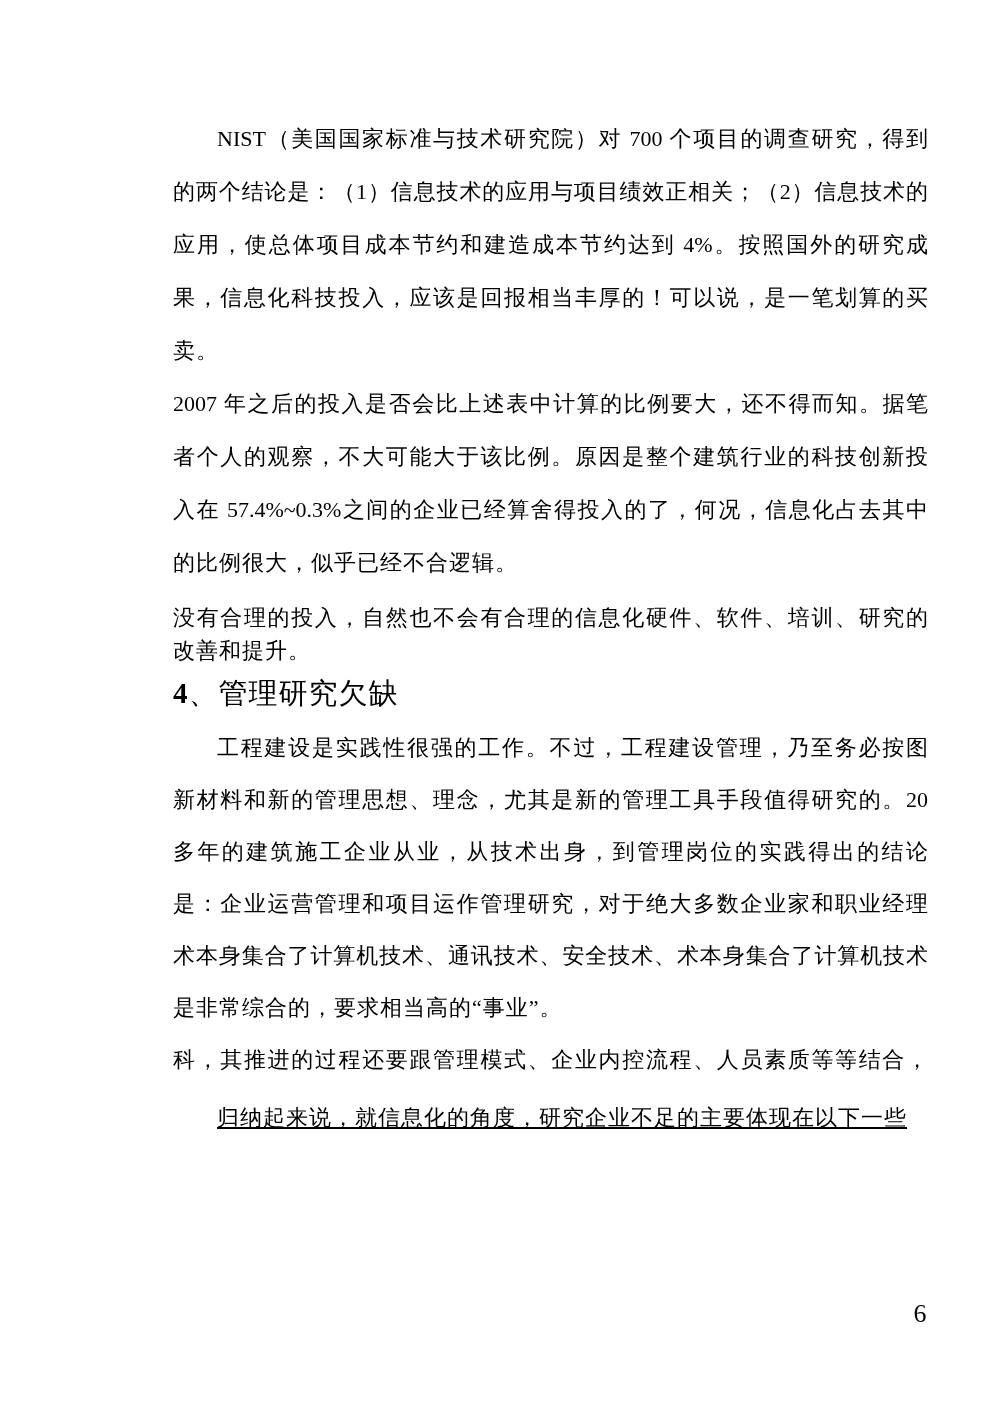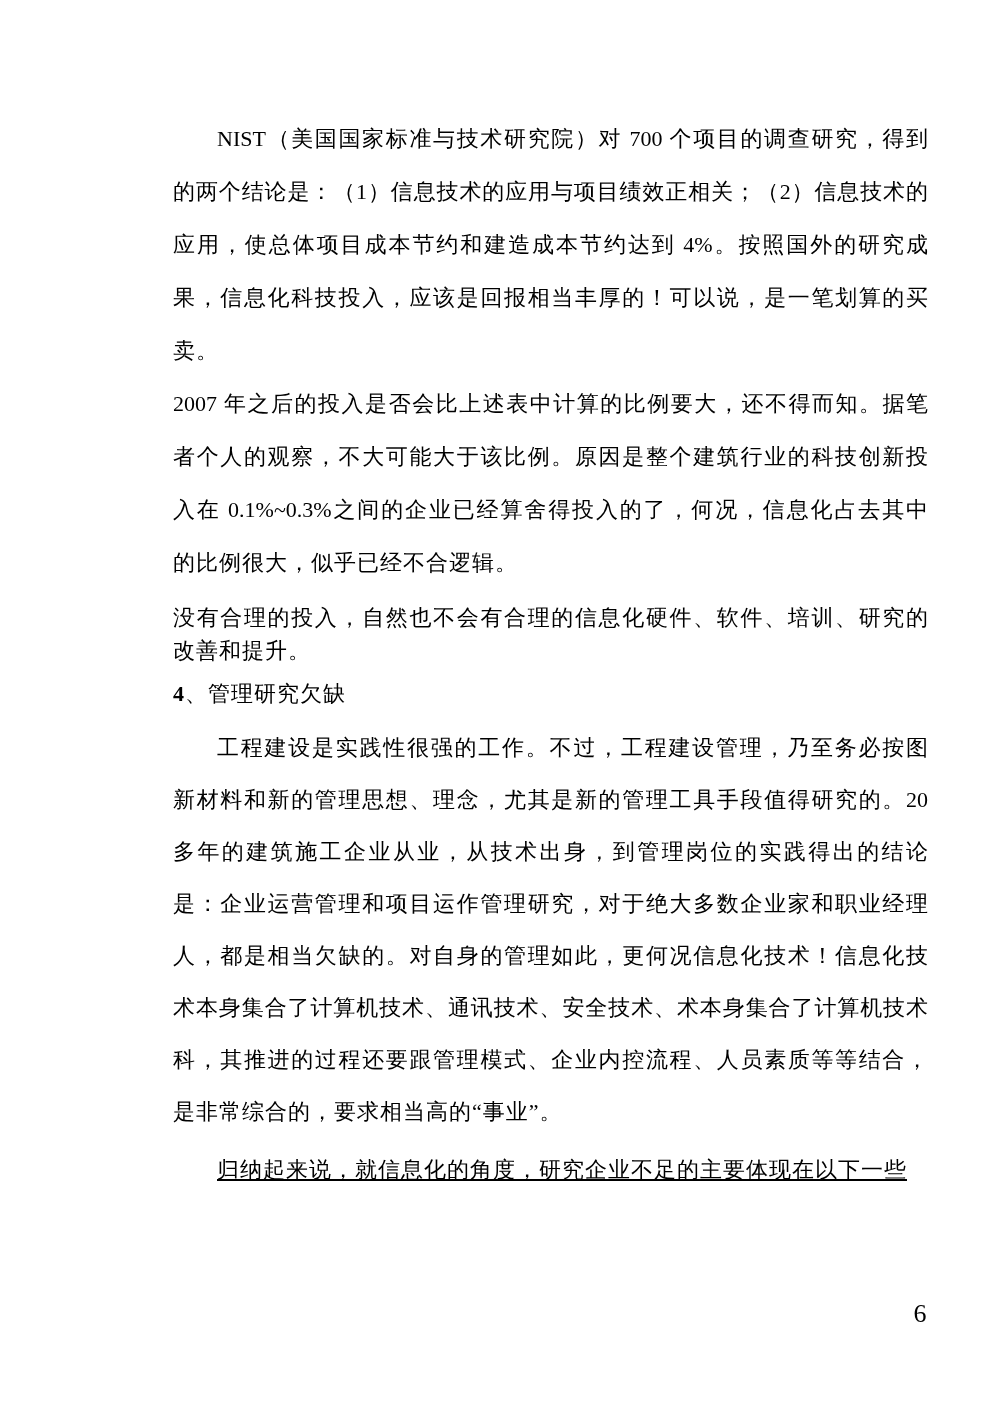--- a/index.html
+++ b/index.html
@@ -41,21 +41,21 @@
   }
   .para.indent .line:first-child {
     text-indent: 44px;
   }
   .para.single {
     line-height: 33px;
     margin-top: 12px;
     font-family: Liberation Serif, serif;
   }
   .heading {
-    font-size: 22px;
+    font-size: 29px;
     line-height: 53px;
     font-weight: normal;
     letter-spacing: 1px;
     margin-top: 0;
   }
   .heading .num {
     font-weight: bold;
   }
   .para.p-management {
     line-height: 52px;
@@ -86,42 +86,41 @@
         <div class="line">NIST（美国国家标准与技术研究院）对 700 个项目的调查研究，得到</div>
         <div class="line">的两个结论是：（1）信息技术的应用与项目绩效正相关；（2）信息技术的</div>
         <div class="line">应用，使总体项目成本节约和建造成本节约达到 4%。按照国外的研究成</div>
         <div class="line">果，信息化科技投入，应该是回报相当丰厚的！可以说，是一笔划算的买</div>
         <div class="line last">卖。</div>
       </div>
 
     <div class="para">
         <div class="line">2007 年之后的投入是否会比上述表中计算的比例要大，还不得而知。据笔</div>
         <div class="line">者个人的观察，不大可能大于该比例。原因是整个建筑行业的科技创新投</div>
-        <div class="line">入在 0.1%~0.3%之间的企业已经算舍得投入的了，何况，信息化占去其中</div>
+        <div class="line">入在 57.4%~0.3%之间的企业已经算舍得投入的了，何况，信息化占去其中</div>
         <div class="line last">的比例很大，似乎已经不合逻辑。</div>
       </div>
 
     <div class="para single">
         <div class="line">没有合理的投入，自然也不会有合理的信息化硬件、软件、培训、研究的</div>
         <div class="line last">改善和提升。</div>
       </div>
 
     <div class="heading">
       <span class="num">4</span><span>、</span><span>管理研究欠缺</span>
     </div>
 
     <div class="para indent p-management">
         <div class="line">工程建设是实践性很强的工作。不过，工程建设管理，乃至务必按图</div>
         <div class="line">新材料和新的管理思想、理念，尤其是新的管理工具手段值得研究的。20</div>
         <div class="line">多年的建筑施工企业从业，从技术出身，到管理岗位的实践得出的结论</div>
         <div class="line">是：企业运营管理和项目运作管理研究，对于绝大多数企业家和职业经理</div>
-        <div class="line">人，都是相当欠缺的。对自身的管理如此，更何况信息化技术！信息化技</div>
         <div class="line">术本身集合了计算机技术、通讯技术、安全技术、术本身集合了计算机技术</div>
+        <div class="line last">是非常综合的，要求相当高的“事业”。</div>
         <div class="line">科，其推进的过程还要跟管理模式、企业内控流程、人员素质等等结合，</div>
-        <div class="line last">是非常综合的，要求相当高的“事业”。</div>
       </div>
 
     <div class="para indent p-summary">
         <div class="line last">归纳起来说，就信息化的角度，研究企业不足的主要体现在以下一些</div>
       </div>
 
   </div>
 
   <div class="page-number">6</div>
 </div>

